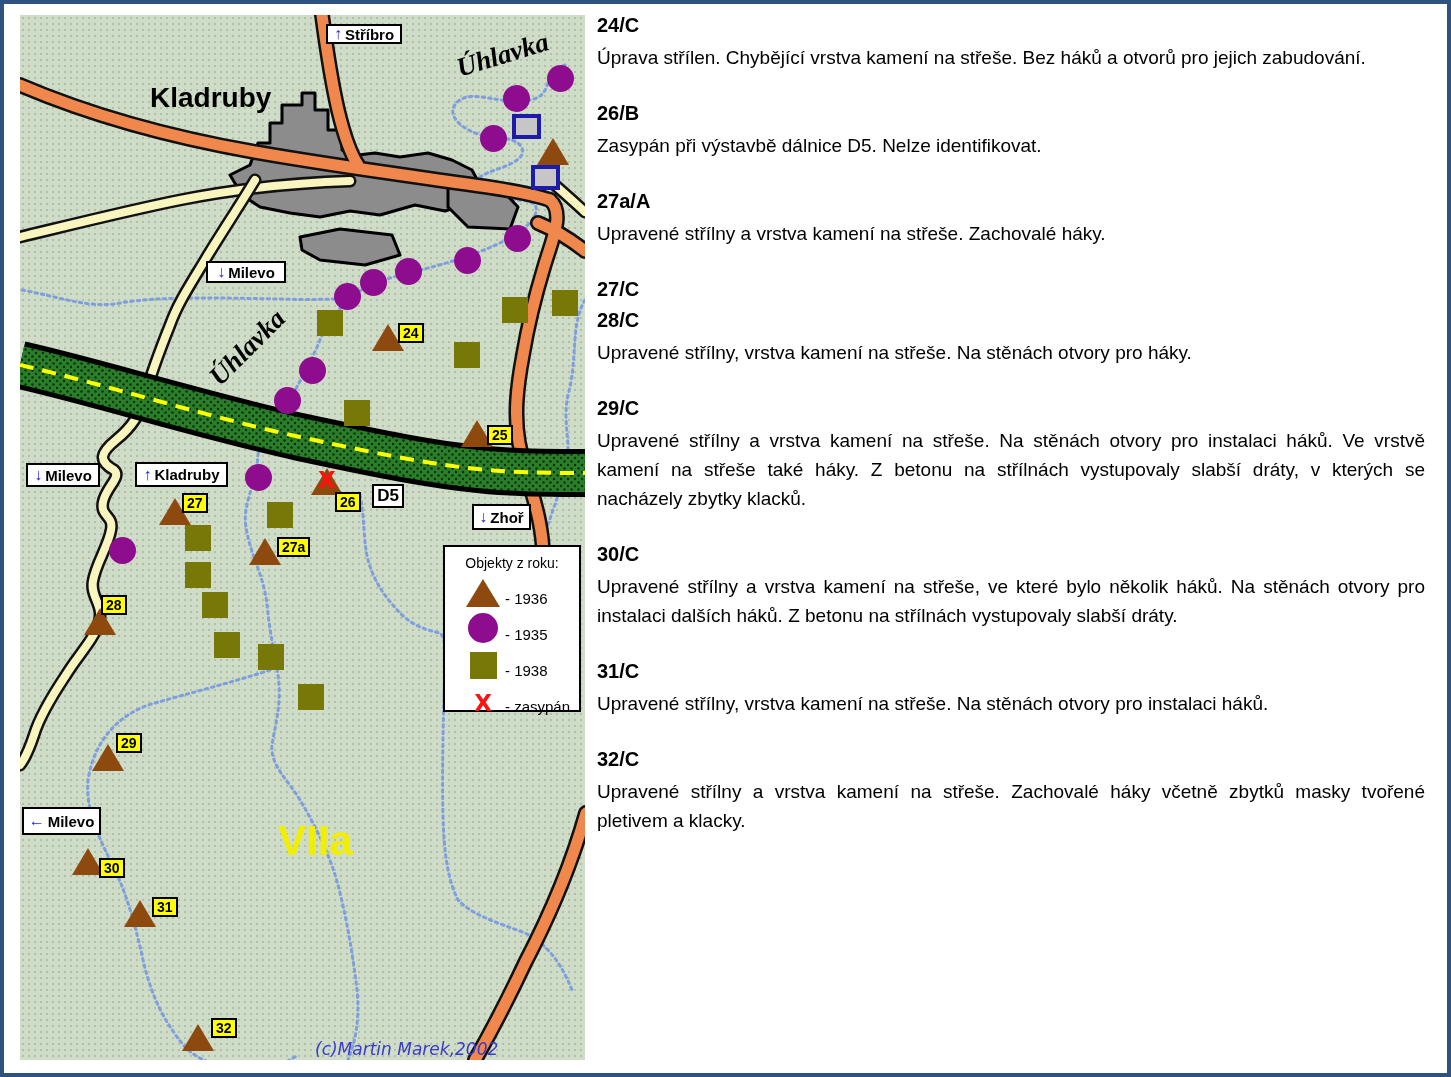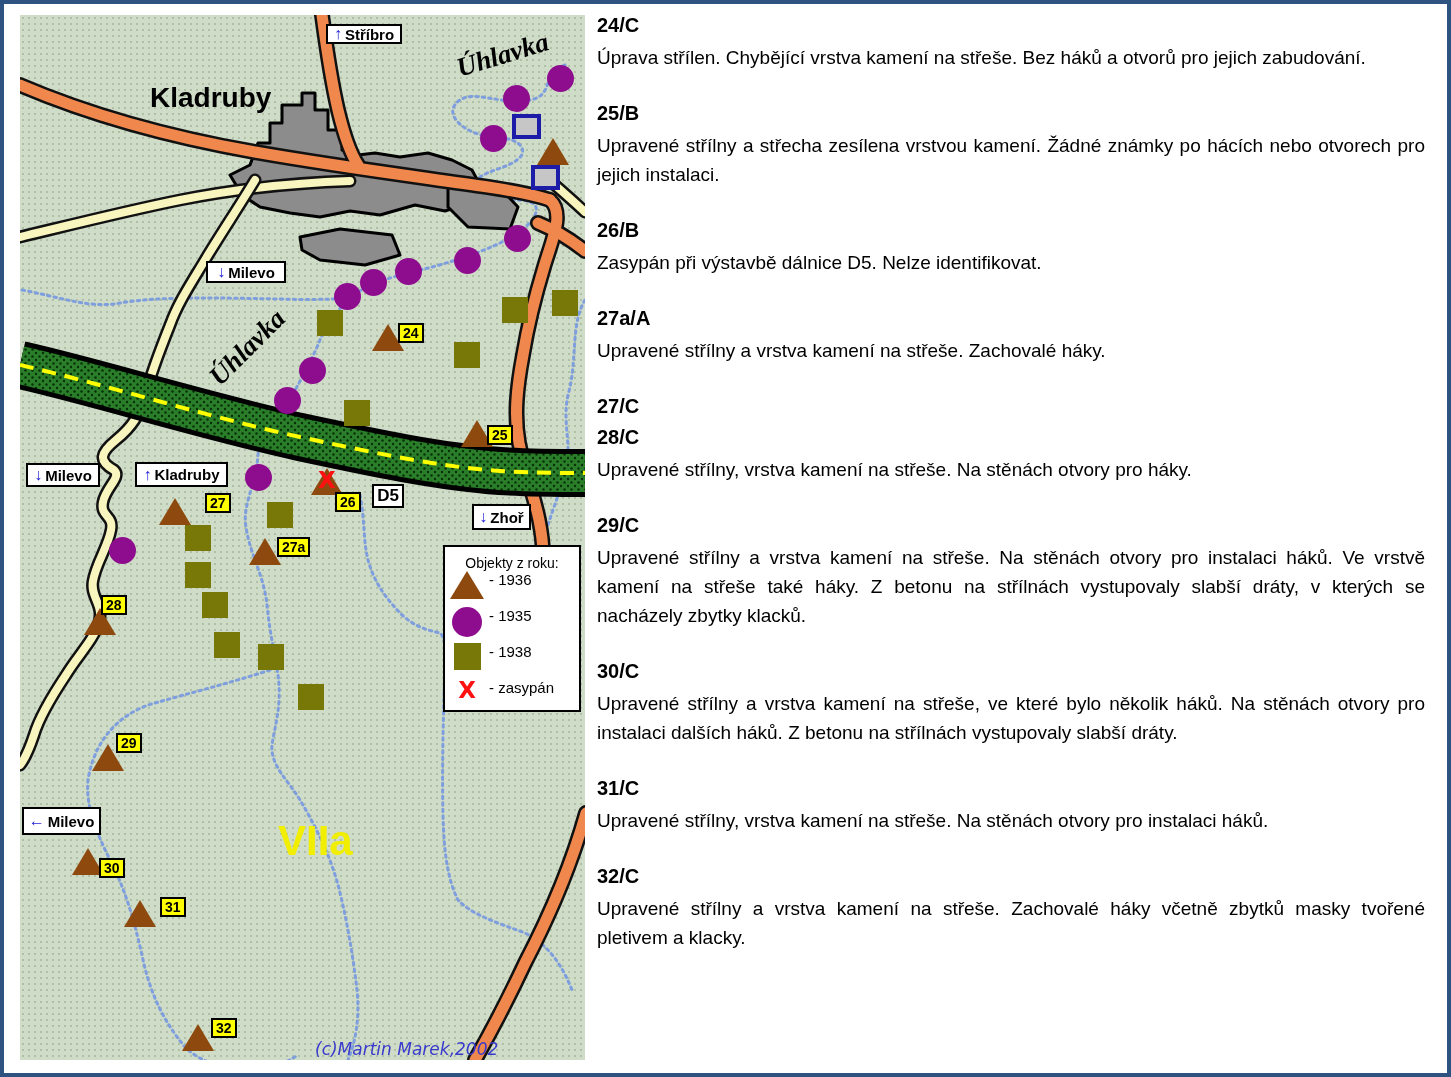--- a/index.html
+++ b/index.html
@@ -29,21 +29,21 @@
   .tri{width:0;height:0;border-left:16px solid transparent;border-right:16px solid transparent;
        border-bottom:27px solid #8E4A0E;}
   .dot1937{width:27px;height:27px;border-radius:50%;background:#8E0C8E;}
   .sq1938{width:26px;height:26px;background:#787808;}
   .sqblue{width:21px;height:17px;background:#C6C6C6;border:4px solid #1C1CA8;}
   .xmark{color:#FF1111;font-weight:bold;font-size:23px;line-height:1;font-family:"DejaVu Sans",sans-serif;}
 
   .legend{position:absolute;left:423px;top:530px;width:138px;height:167px;background:#fff;
           border:2px solid #000;box-sizing:border-box;}
   .legend-title{text-align:center;font-size:14px;margin-top:8px;color:#000;}
-  .legend-row{display:flex;align-items:flex-start;height:36px;padding-left:0;}
+  .legend-row{display:flex;align-items:flex-end;height:36px;padding-left:16px;}
   .legend-sym{width:44px;display:flex;align-items:center;justify-content:center;}
   .legend-label{font-size:15px;color:#000;}
   .l-tri{width:0;height:0;border-left:17px solid transparent;border-right:17px solid transparent;
          border-bottom:28px solid #8E4A0E;}
   .l-dot{width:30px;height:30px;border-radius:50%;background:#8E0C8E;}
   .l-sq{width:27px;height:27px;background:#787808;}
 
   
   .text-col{position:absolute;left:593px;top:8px;width:828px;color:#000;}
   .text-col h2{font-size:20px;line-height:26px;margin:0 0 5px 0;font-weight:bold;}
@@ -206,41 +206,37 @@
         <div class="sq1938" style="left: 182px; top: 577px;"></div>
         <div class="sq1938" style="left: 194px; top: 617px;"></div>
         <div class="sq1938" style="left: 238px; top: 629px;"></div>
         <div class="sq1938" style="left: 278px; top: 669px;"></div>
         <div class="sqblue" style="left: 492px; top: 99px;"></div>
         <div class="sqblue" style="left: 511px; top: 150px;"></div>
         <div class="xmark" style="left: 298px; top: 454px;">X</div>
         <div class="numlabel" style="left: 378px; top: 308px;">24</div>
         <div class="numlabel" style="left: 467px; top: 410px;">25</div>
         <div class="numlabel" style="left: 315px; top: 477px;">26</div>
-        <div class="numlabel" style="left: 162px; top: 478px; margin-left: 23px;">27</div>
+        <div class="numlabel" style="left: 162px; top: 478px;">27</div>
         <div class="numlabel" style="left: 257px; top: 522px;">27a</div>
         <div class="numlabel" style="left: 81px; top: 580px;">28</div>
         <div class="numlabel" style="left: 96px; top: 718px;">29</div>
         <div class="numlabel" style="left: 79px; top: 843px;">30</div>
-        <div class="numlabel" style="left: 140px; top: 882px;">31</div>
+        <div class="numlabel" style="left: 132px; top: 882px;">31</div>
         <div class="numlabel" style="left: 191px; top: 1003px;">32</div>
       </div>
   </div>
 
   <div class="text-col">
 
       <section>
         <h2>24/C</h2>
         <p>Úprava střílen. Chybějící vrstva kamení na střeše. Bez háků a otvorů pro jejich zabudování.</p>
       </section>
 
-      <section>
-        <h2>25/B</h2>
-        <p>Upravené střílny a střecha zesílena vrstvou kamení. Žádné známky po hácích nebo otvorech pro jejich instalaci.</p>
-      </section>
 
       <section>
         <h2>26/B</h2>
         <p>Zasypán při výstavbě dálnice D5. Nelze identifikovat.</p>
       </section>
 
       <section>
         <h2>27a/A</h2>
         <p>Upravené střílny a vrstva kamení na střeše. Zachovalé háky.</p>
       </section>

